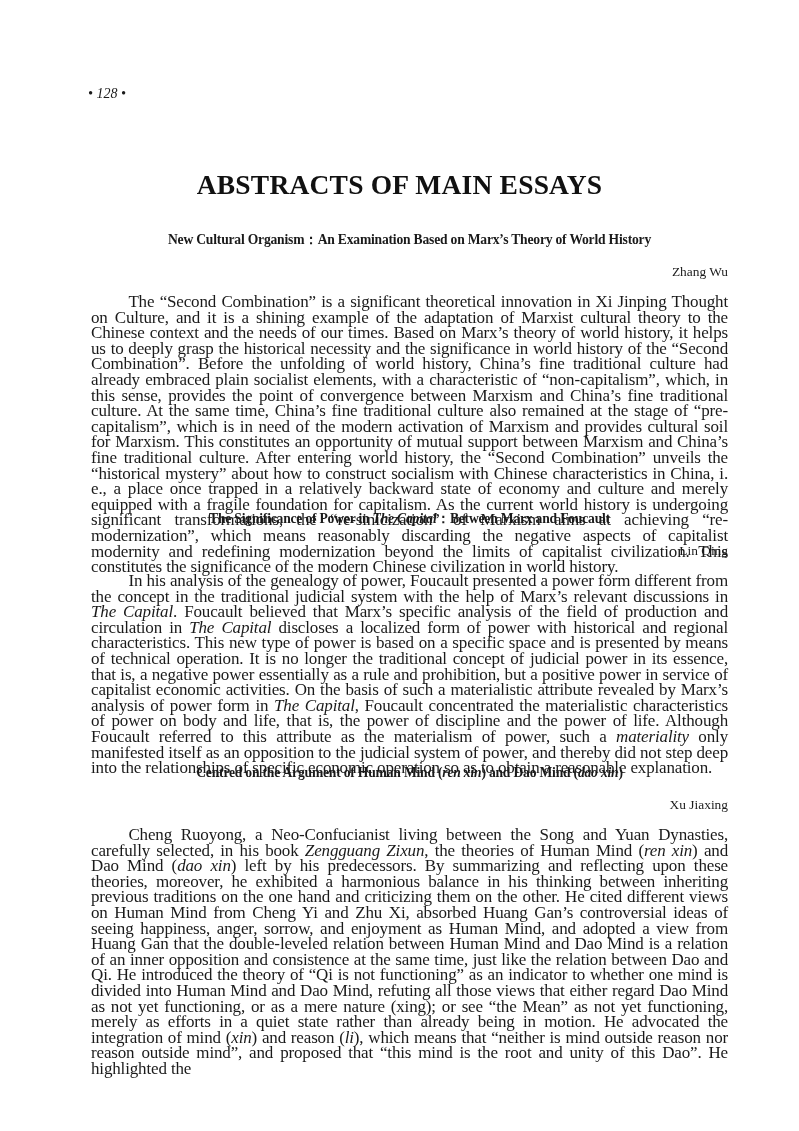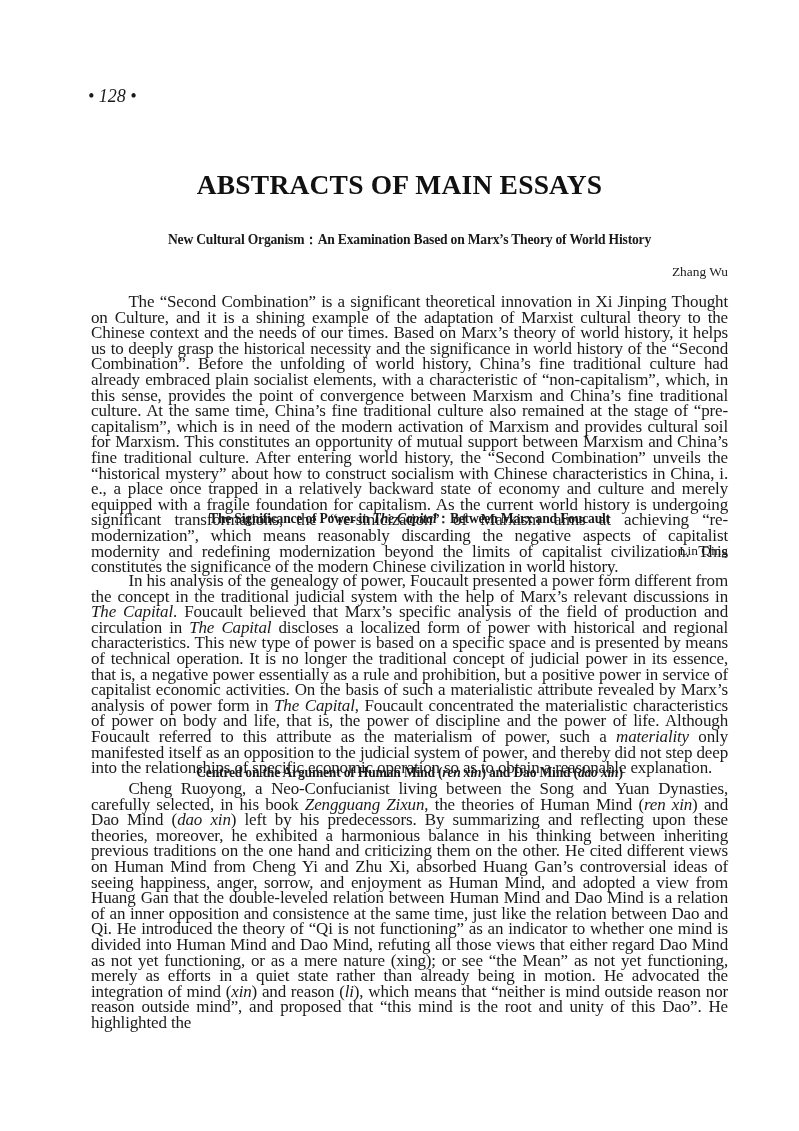--- a/index.html
+++ b/index.html
@@ -2,21 +2,21 @@
 <html><head>
 <meta charset="utf-8">
 <style>
   html, body { margin: 0; padding: 0; background: #ffffff; }
   body {
     width: 799px; height: 1131px; position: relative; overflow: hidden;
     font-family: "Liberation Serif", "DejaVu Serif", serif; color: #1a1a1a;
   }
   .page-number {
     position: absolute; left: 88px; top: 86px;
-    font-size: 18px; font-style: italic;
+    font-size: 14px; font-style: italic;
   }
   .main-title {
     position: absolute; left: 0; right: 0; top: 169px; text-align: center;
     font-size: 27.5px; font-weight: bold; letter-spacing: 0.2px; margin: 0;
     color: #111;
   }
   .essay { position: absolute; left: 91px; width: 637px; }
   .essay-title {
     text-align: center; font-weight: bold; font-size: 13.6px; line-height: 16px;
     margin: 0; padding: 0 4px; letter-spacing: -0.2px;
@@ -50,14 +50,15 @@
   <h2 class="essay-title"><span>The Significance of Power in </span><i>The Capital</i><span>：Between Marx and Foucault</span></h2>
   <div class="essay-author">Lin Qing</div>
   <p class="essay-body"><span>In his analysis of the genealogy of power, Foucault presented a power form different from the concept in the traditional judicial system with the help of Marx’s relevant discussions in </span><i>The Capital</i><span>. Foucault believed that Marx’s specific analysis of the field of production and circulation in </span><i>The Capital</i><span> discloses a localized form of power with historical and regional characteristics. This new type of power is based on a specific space and is presented by means of technical operation. It is no longer the traditional concept of judicial power in its essence, that is, a negative power essentially as a rule and prohibition, but a positive power in service of capitalist economic activities. On the basis of such a materialistic attribute revealed by Marx’s analysis of power form in </span><i>The Capital</i><span>, Foucault concentrated the materialistic characteristics of power on body and life, that is, the power of discipline and the power of life. Although Foucault referred to this attribute as the materialism of power, such a </span><i>materiality</i><span> only manifested itself as an opposition to the judicial system of power, and thereby did not step deep into the relationships of specific economic operation so as to obtain a reasonable explanation.</span></p>
 </section>
 
 <section class="essay" id="essay3">
   <h2 class="essay-title">
     <br>
     <span><span>Centred on the Argument of Human Mind (</span><i>ren xin</i><span>) and Dao Mind (</span><i>dao xin</i><span>)</span></span>
   </h2>
+  <div class="essay-author">Xu Jiaxing</div>
   <p class="essay-body"><span>Cheng Ruoyong, a Neo-Confucianist living between the Song and Yuan Dynasties, carefully selected, in his book </span><i>Zengguang Zixun</i><span>, the theories of Human Mind (</span><i>ren xin</i><span>) and Dao Mind (</span><i>dao xin</i><span>) left by his predecessors. By summarizing and reflecting upon these theories, moreover, he exhibited a harmonious balance in his thinking between inheriting previous traditions on the one hand and criticizing them on the other. He cited different views on Human Mind from Cheng Yi and Zhu Xi, absorbed Huang Gan’s controversial ideas of seeing happiness, anger, sorrow, and enjoyment as Human Mind, and adopted a view from Huang Gan that the double-leveled relation between Human Mind and Dao Mind is a relation of an inner opposition and consistence at the same time, just like the relation between Dao and Qi. He introduced the theory of “Qi is not functioning” as an indicator to whether one mind is divided into Human Mind and Dao Mind, refuting all those views that either regard Dao Mind as not yet functioning, or as a mere nature (xing); or see “the Mean” as not yet functioning, merely as efforts in a quiet state rather than already being in motion. He advocated the integration of mind (</span><i>xin</i><span>) and reason (</span><i>li</i><span>), which means that “neither is mind outside reason nor reason outside mind”, and proposed that “this mind is the root and unity of this Dao”. He highlighted the</span></p>
 </section>
 
 </body></html>

